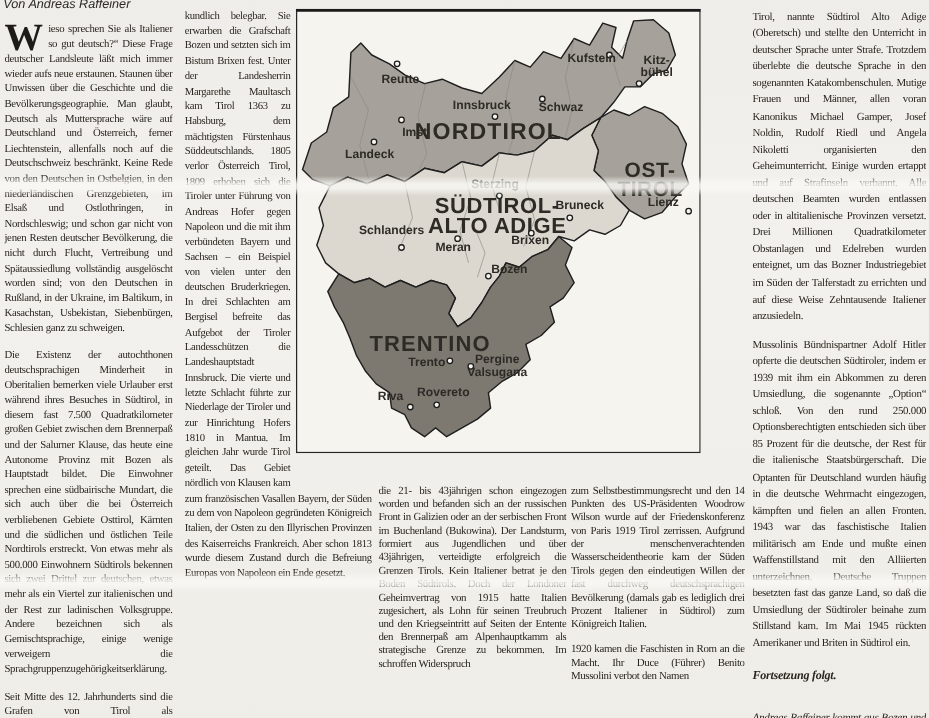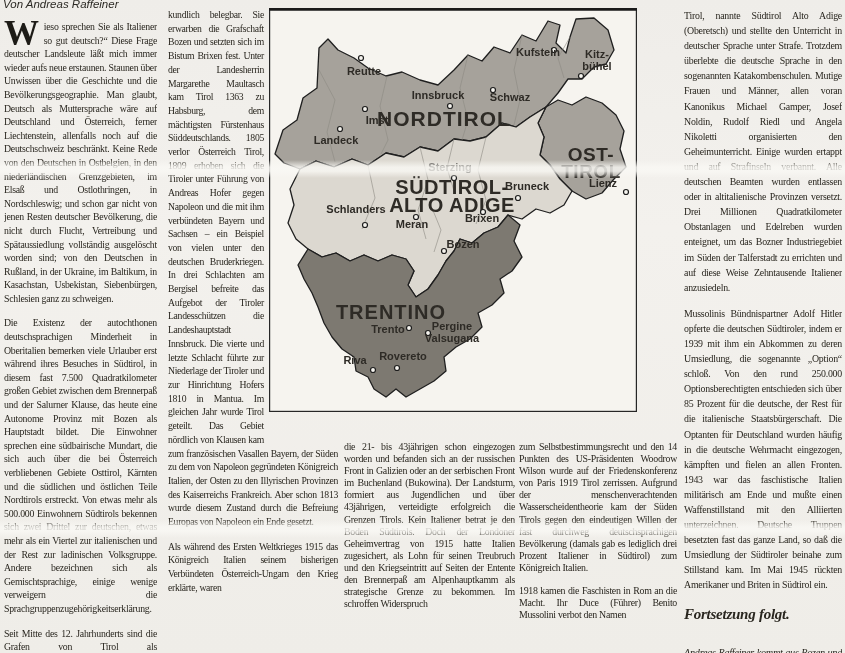--- a/index.html
+++ b/index.html
@@ -15,21 +15,21 @@
   #col2{left:168px;top:8px;width:170px;height:645px;font-size:9.7px;line-height:13.7px;letter-spacing:-0.3px;}
   #col3{left:344px;top:441px;width:171px;height:212px;font-size:9.9px;line-height:12.1px;letter-spacing:-0.3px;}
   #col4{left:519px;top:441px;width:158px;height:212px;font-size:9.9px;line-height:12.1px;letter-spacing:-0.3px;}
   #col5{left:684px;top:8px;width:158px;height:645px;font-size:9.9px;line-height:15.1px;letter-spacing:-0.25px;}
   .dropcap{float:left;font-size:35px;line-height:26px;font-weight:bold;padding:1px 5px 0 0;color:#1d1b17;}
   .map-notch{float:right;width:74px;height:437px;}
   #map-wrap{position:absolute;left:269px;top:8px;width:368px;height:404px;}
   #map-caption{position:absolute;left:278px;top:417px;width:420px;white-space:nowrap;
                font-family:"Liberation Sans","DejaVu Sans",sans-serif;font-size:10px;
                letter-spacing:-0.3px;color:#201e1a;}
-  .continuation{font-weight:bold;font-style:italic;text-align:center;margin-top:14px !important;font-size:15px;}
+  .continuation{font-weight:bold;font-style:italic;text-align:center;margin-top:14px !important;font-size:11px;}
   .bio{font-style:italic;margin-top:24px !important;font-size:10.2px;line-height:13.4px;}
   .band{position:absolute;left:0;width:845px;height:18px;pointer-events:none;z-index:6;
         background:linear-gradient(to bottom,rgba(248,247,243,0),rgba(249,248,244,0.82) 40%,rgba(249,248,244,0.82) 62%,rgba(248,247,243,0));}
   #band-a{top:160px;} #band-b{top:520px;}
   svg text{font-family:"Liberation Sans","DejaVu Sans",sans-serif;}
 </style>
 </head>
 <body>
 
 <div id="page">
@@ -38,21 +38,20 @@
 
   <div class="col" id="col1">
     <p><span class="dropcap">W</span><span>ieso sprechen Sie als Italiener so gut deutsch?“ Diese Frage deutscher Landsleute läßt mich immer wieder aufs neue erstaunen. Staunen über Unwissen über die Geschichte und die Bevölkerungsgeographie. Man glaubt, Deutsch als Muttersprache wäre auf Deutschland und Österreich, ferner Liechtenstein, allenfalls noch auf die Deutschschweiz beschränkt. Keine Rede von den Deutschen in Ostbelgien, in den niederländischen Grenzgebieten, im Elsaß und Ostlothringen, in Nordschleswig; und schon gar nicht von jenen Resten deutscher Bevölkerung, die nicht durch Flucht, Vertreibung und Spätaussiedlung vollständig ausgelöscht worden sind; von den Deutschen in Rußland, in der Ukraine, im Baltikum, in Kasachstan, Usbekistan, Siebenbürgen, Schlesien ganz zu schweigen.</span></p>
     <p>Die Existenz der autochthonen deutschsprachigen Minderheit in Oberitalien bemerken viele Urlauber erst während ihres Besuches in Südtirol, in diesem fast 7.500 Quadratkilometer großen Gebiet zwischen dem Brennerpaß und der Salurner Klause, das heute eine Autonome Provinz mit Bozen als Hauptstadt bildet. Die Einwohner sprechen eine südbairische Mundart, die sich auch über die bei Österreich verbliebenen Gebiete Osttirol, Kärnten und die südlichen und östlichen Teile Nordtirols erstreckt. Von etwas mehr als 500.000 Einwohnern Südtirols bekennen sich zwei Drittel zur deutschen, etwas mehr als ein Viertel zur italienischen und der Rest zur ladinischen Volksgruppe. Andere bezeichnen sich als Gemischtsprachige, einige wenige verweigern die Sprachgruppenzugehörigkeitserklärung.</p>
     <p>Seit Mitte des 12. Jahrhunderts sind die Grafen von Tirol als Grafschaftsverwalter des Bischofs von Trient ur-</p>
   </div>
 
   <div class="col" id="col2">
     <div class="map-notch"></div>
     <p>kundlich belegbar. Sie erwarben die Grafschaft Bozen und setzten sich im Bistum Brixen fest. Unter der Landesherrin Margarethe Maultasch kam Tirol 1363 zu Habsburg, dem mächtigsten Fürstenhaus Süddeutschlands. 1805 verlor Österreich Tirol, 1809 erhoben sich die Tiroler unter Führung von Andreas Hofer gegen Napoleon und die mit ihm verbündeten Bayern und Sachsen – ein Beispiel von vielen unter den deutschen Bruderkriegen. In drei Schlachten am Bergisel befreite das Aufgebot der Tiroler Landesschützen die Landeshauptstadt Innsbruck. Die vierte und letzte Schlacht führte zur Niederlage der Tiroler und zur Hinrichtung Hofers 1810 in Mantua. Im gleichen Jahr wurde Tirol geteilt. Das Gebiet nördlich von Klausen kam zum französischen Vasallen Bayern, der Süden zu dem von Napoleon gegründeten Königreich Italien, der Osten zu den Illyrischen Provinzen des Kaiserreichs Frankreich. Aber schon 1813 wurde diesem Zustand durch die Befreiung Europas von Napoleon ein Ende gesetzt.</p>
-    <p>Als während des Ersten Weltkrieges 1915 das Königreich Italien seinem bisherigen Verbündeten Österreich-Ungarn den Krieg erklärte, waren</p>
   </div>
 
   <div id="map-wrap">
     <svg width="368" height="404" viewBox="0 0 368 404" xmlns="http://www.w3.org/2000/svg">
       <rect x="0.6" y="0.6" width="366.8" height="402.8" fill="#f6f4ef" stroke="#262626" stroke-width="1.2"></rect>
       <line x1="0" y1="1.4" x2="368" y2="1.4" stroke="#1a1a1a" stroke-width="2.6"></line>
       <path stroke="#1f1f1f" stroke-width="1.3" stroke-linejoin="round" d="M6,146 L14,122 L28,112 L34,90 L48,80 L50,40 L59,31 L69,42 L85,50 L99,60 L117,68 L133,64 L151,72 L169,77 L185,62 L199,47 L213,53 L225,39 L241,45 L253,27 L267,33 L279,13 L291,17 L287,35 L297,45 L301,29 L307,11 L325,10 L339,22 L345,42 L337,56 L325,59 L313,71 L299,71 L289,85 L277,99 L261,109 L247,119 L233,115 L217,129 L201,133 L185,131 L169,143 L151,139 L135,149 L117,145 L99,157 L83,151 L65,159 L47,153 L31,161 L15,155 Z" fill="#a6a29b"></path>
       <path stroke="#1f1f1f" stroke-width="1.3" stroke-linejoin="round" d="M277,99 L289,92 L303,97 L317,89 L333,95 L347,107 L355,123 L351,141 L357,159 L345,171 L333,185 L317,191 L303,183 L291,171 L281,157 L271,147 L275,129 L269,115 Z" fill="#a6a29b"></path>
       <path stroke="#1f1f1f" stroke-width="1.3" stroke-linejoin="round" d="M31,161 L47,153 L65,159 L83,151 L99,157 L117,145 L135,149 L151,139 L169,143 L185,131 L201,133 L217,129 L233,115 L247,119 L261,109 L277,99 L269,115 L275,129 L271,147 L281,157 L291,171 L303,183 L295,197 L281,205 L267,201 L253,211 L239,207 L229,219 L215,225 L203,235 L191,231 L185,243 L177,253 L169,267 L159,281 L147,289 L139,277 L145,263 L137,251 L123,247 L109,253 L95,247 L81,253 L67,245 L53,249 L39,241 L27,231 L19,215 L25,197 L21,181 Z" fill="#dcd8d0"></path>
       <path stroke="#1f1f1f" stroke-width="1.3" stroke-linejoin="round" d="M39,241 L53,249 L67,245 L81,253 L95,247 L109,253 L123,247 L137,251 L145,263 L139,277 L147,289 L159,281 L169,267 L177,253 L185,243 L191,231 L203,235 L215,225 L229,219 L239,207 L251,217 L245,233 L253,249 L243,263 L231,271 L235,285 L223,297 L209,305 L213,319 L201,331 L187,339 L175,349 L177,363 L165,373 L151,381 L137,389 L127,381 L117,389 L105,381 L99,369 L87,363 L85,349 L73,341 L63,329 L55,315 L49,299 L43,285 L35,271 L29,257 Z" fill="#7d7971"></path>
@@ -117,21 +116,21 @@
     </svg>
   </div>
 
 
   <div class="col" id="col3">
     <p>die 21- bis 43jährigen schon eingezogen worden und befanden sich an der russischen Front in Galizien oder an der serbischen Front im Buchenland (Bukowina). Der Landsturm, formiert aus Jugendlichen und über 43jährigen, verteidigte erfolgreich die Grenzen Tirols. Kein Italiener betrat je den Boden Südtirols. Doch der Londoner Geheimvertrag von 1915 hatte Italien zugesichert, als Lohn für seinen Treubruch und den Kriegseintritt auf Seiten der Entente den Brennerpaß am Alpenhauptkamm als strategische Grenze zu bekommen. Im schroffen Widerspruch</p>
   </div>
 
   <div class="col" id="col4">
     <p>zum Selbstbestimmungsrecht und den 14 Punkten des US-Präsidenten Woodrow Wilson wurde auf der Friedenskonferenz von Paris 1919 Tirol zerrissen. Aufgrund der menschenverachtenden Wasserscheidentheorie kam der Süden Tirols gegen den eindeutigen Willen der fast durchweg deutschsprachigen Bevölkerung (damals gab es lediglich drei Prozent Italiener in Südtirol) zum Königreich Italien.</p>
-    <p>1918 kamen die Faschisten in Rom an die Macht. Ihr Duce (Führer) Benito Mussolini verbot den Namen</p>
+    <p>1920 kamen die Faschisten in Rom an die Macht. Ihr Duce (Führer) Benito Mussolini verbot den Namen</p>
   </div>
 
   <div class="col" id="col5">
     <p>Tirol, nannte Südtirol Alto Adige (Oberetsch) und stellte den Unterricht in deutscher Sprache unter Strafe. Trotzdem überlebte die deutsche Sprache in den sogenannten Katakombenschulen. Mutige Frauen und Männer, allen voran Kanonikus Michael Gamper, Josef Noldin, Rudolf Riedl und Angela Nikoletti organisierten den Geheimunterricht. Einige wurden ertappt und auf Strafinseln verbannt. Alle deutschen Beamten wurden entlassen oder in altitalienische Provinzen versetzt. Drei Millionen Quadratkilometer Obstanlagen und Edelreben wurden enteignet, um das Bozner Industriegebiet im Süden der Talferstadt zu errichten und auf diese Weise Zehntausende Italiener anzusiedeln.</p>
     <p>Mussolinis Bündnispartner Adolf Hitler opferte die deutschen Südtiroler, indem er 1939 mit ihm ein Abkommen zu deren Umsiedlung, die sogenannte „Option“ schloß. Von den rund 250.000 Optionsberechtigten entschieden sich über 85 Prozent für die deutsche, der Rest für die italienische Staatsbürgerschaft. Die Optanten für Deutschland wurden häufig in die deutsche Wehrmacht eingezogen, kämpften und fielen an allen Fronten. 1943 war das faschistische Italien militärisch am Ende und mußte einen Waffenstillstand mit den Alliierten unterzeichnen. Deutsche Truppen besetzten fast das ganze Land, so daß die Umsiedlung der Südtiroler beinahe zum Stillstand kam. Im Mai 1945 rückten Amerikaner und Briten in Südtirol ein.</p>
     <p class="continuation">Fortsetzung folgt.</p>
     <p class="bio">Andreas Raffeiner kommt aus Bozen und studiert Geschichte, Politik- und Rechtswissenschaften an der Universität Innsbruck.</p>
   </div>
 
   <div class="band" id="band-a"></div>

